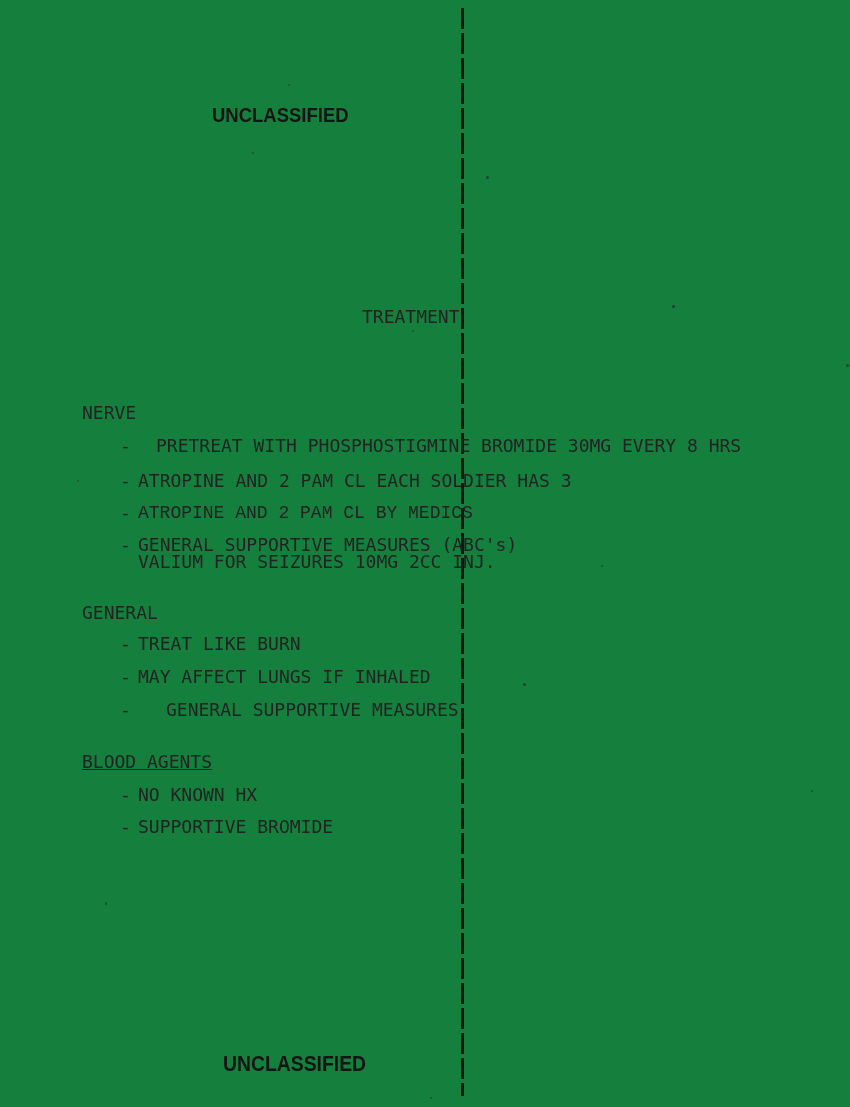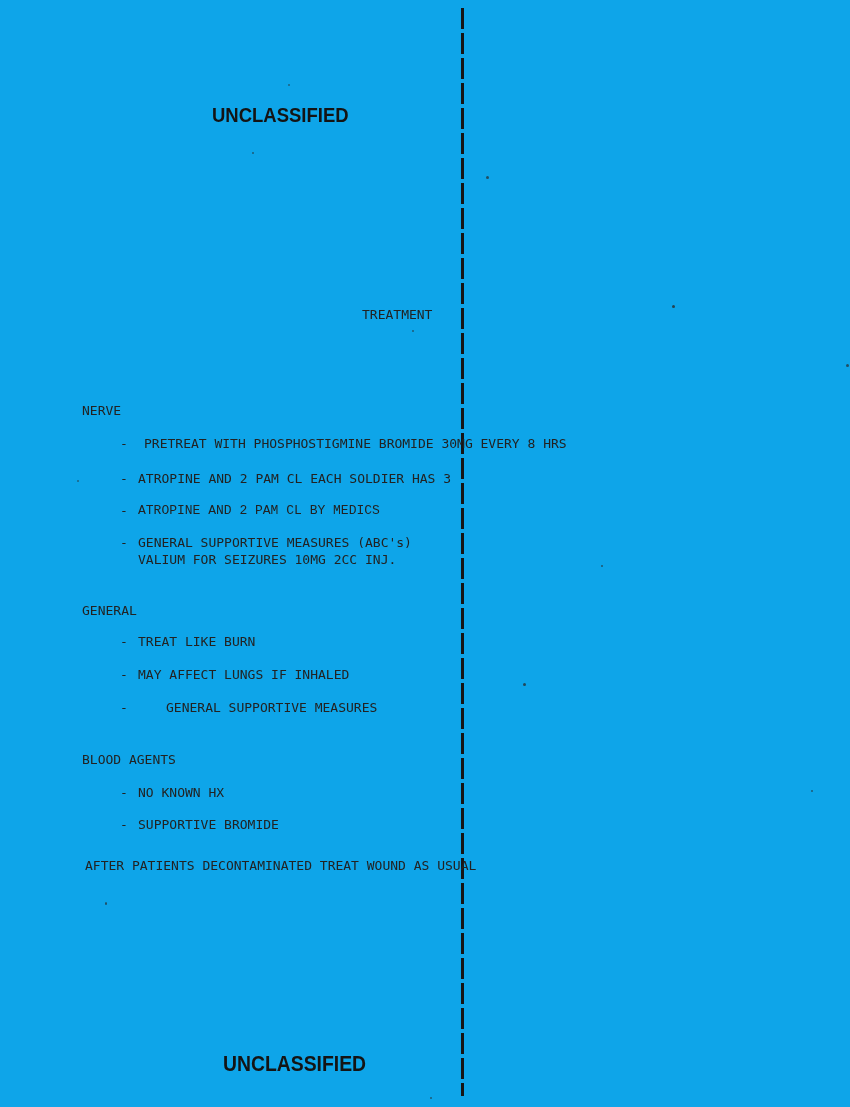--- a/index.html
+++ b/index.html
@@ -4,30 +4,30 @@
 <style>
   html, body {
     margin: 0;
     padding: 0;
     background: #ffffff;
   }
   .page {
     position: relative;
     width: 850px;
     height: 1107px;
-    background: #0ea5e9;
+    background: #15803d;
     overflow: hidden;
     font-family: "DejaVu Sans Mono", "Liberation Mono", monospace;
     color: #1c1c1c;
   }
   
   .mono {
     position: absolute;
     font-family: "DejaVu Sans Mono", "Liberation Mono", monospace;
-    font-size: 13px;
+    font-size: 18px;
     line-height: 1;
     white-space: pre;
     color: #222222;
     letter-spacing: 0px;
   }
   
   .banner {
     position: absolute;
     font-family: "Liberation Sans", sans-serif;
     font-weight: 700;
@@ -82,43 +82,42 @@
   <div class="vline"></div>
 
   <div class="banner top">UNCLASSIFIED</div>
   <div class="banner bottom">UNCLASSIFIED</div>
 
   <div class="mono doc-title">TREATMENT</div>
 
   <div id="sections">
       <div class="mono heading" style="left: 82px; top: 404px;">NERVE</div>
       <div class="mono" style="left: 120px; top: 437px;">-</div>
-      <div class="mono" style="left: 144px; top: 437px;">PRETREAT WITH PHOSPHOSTIGMINE BROMIDE 30MG EVERY 8 HRS</div>
+      <div class="mono" style="left: 156px; top: 437px;">PRETREAT WITH PHOSPHOSTIGMINE BROMIDE 30MG EVERY 8 HRS</div>
       <div class="mono" style="left: 120px; top: 472px;">-</div>
       <div class="mono" style="left: 138px; top: 472px;">ATROPINE AND 2 PAM CL EACH SOLDIER HAS 3</div>
       <div class="mono" style="left: 120px; top: 504px;">-</div>
       <div class="mono" style="left: 138px; top: 504px; font-family: Liberation Mono, monospace;">ATROPINE AND 2 PAM CL BY MEDICS</div>
       <div class="mono" style="left: 120px; top: 536px;">-</div>
       <div class="mono" style="left: 138px; top: 536px;">GENERAL SUPPORTIVE MEASURES (ABC's)</div>
       <div class="mono" style="left: 138px; top: 553px;">VALIUM FOR SEIZURES 10MG 2CC INJ.</div>
       <div class="mono heading" style="left: 82px; top: 604px;">GENERAL</div>
       <div class="mono" style="left: 120px; top: 635px;">-</div>
       <div class="mono" style="left: 138px; top: 635px;">TREAT LIKE BURN</div>
       <div class="mono" style="left: 120px; top: 668px;">-</div>
       <div class="mono" style="left: 138px; top: 668px;">MAY AFFECT LUNGS IF INHALED</div>
       <div class="mono" style="left: 120px; top: 701px;">-</div>
       <div class="mono" style="left: 138px; top: 701px; margin-left: 28px;">GENERAL SUPPORTIVE MEASURES</div>
-      <div class="mono heading" style="left: 82px; top: 753px;">BLOOD AGENTS</div>
+      <div class="mono heading" style="left: 82px; top: 753px; text-decoration: underline;">BLOOD AGENTS</div>
       <div class="mono" style="left: 120px; top: 786px;">-</div>
       <div class="mono" style="left: 138px; top: 786px;">NO KNOWN HX</div>
       <div class="mono" style="left: 120px; top: 818px;">-</div>
       <div class="mono" style="left: 138px; top: 818px;">SUPPORTIVE BROMIDE</div>
     </div>
 
-  <div class="mono closing">AFTER PATIENTS DECONTAMINATED TREAT WOUND AS USUAL</div>
 
   <div class="speck" style="left:288px;top:84px;width:2px;height:2px;opacity:.55"></div>
   <div class="speck" style="left:252px;top:152px;width:2px;height:2px;opacity:.6"></div>
   <div class="speck" style="left:486px;top:176px;width:3px;height:3px;opacity:.7"></div>
   <div class="speck" style="left:672px;top:305px;width:3px;height:3px;opacity:.8"></div>
   <div class="speck" style="left:412px;top:330px;width:2px;height:2px;opacity:.6"></div>
   <div class="speck" style="left:846px;top:364px;width:3px;height:3px;opacity:.7"></div>
   <div class="speck" style="left:77px;top:480px;width:2px;height:2px;opacity:.55"></div>
   <div class="speck" style="left:601px;top:565px;width:2px;height:2px;opacity:.65"></div>
   <div class="speck" style="left:523px;top:683px;width:3px;height:3px;opacity:.75"></div>

